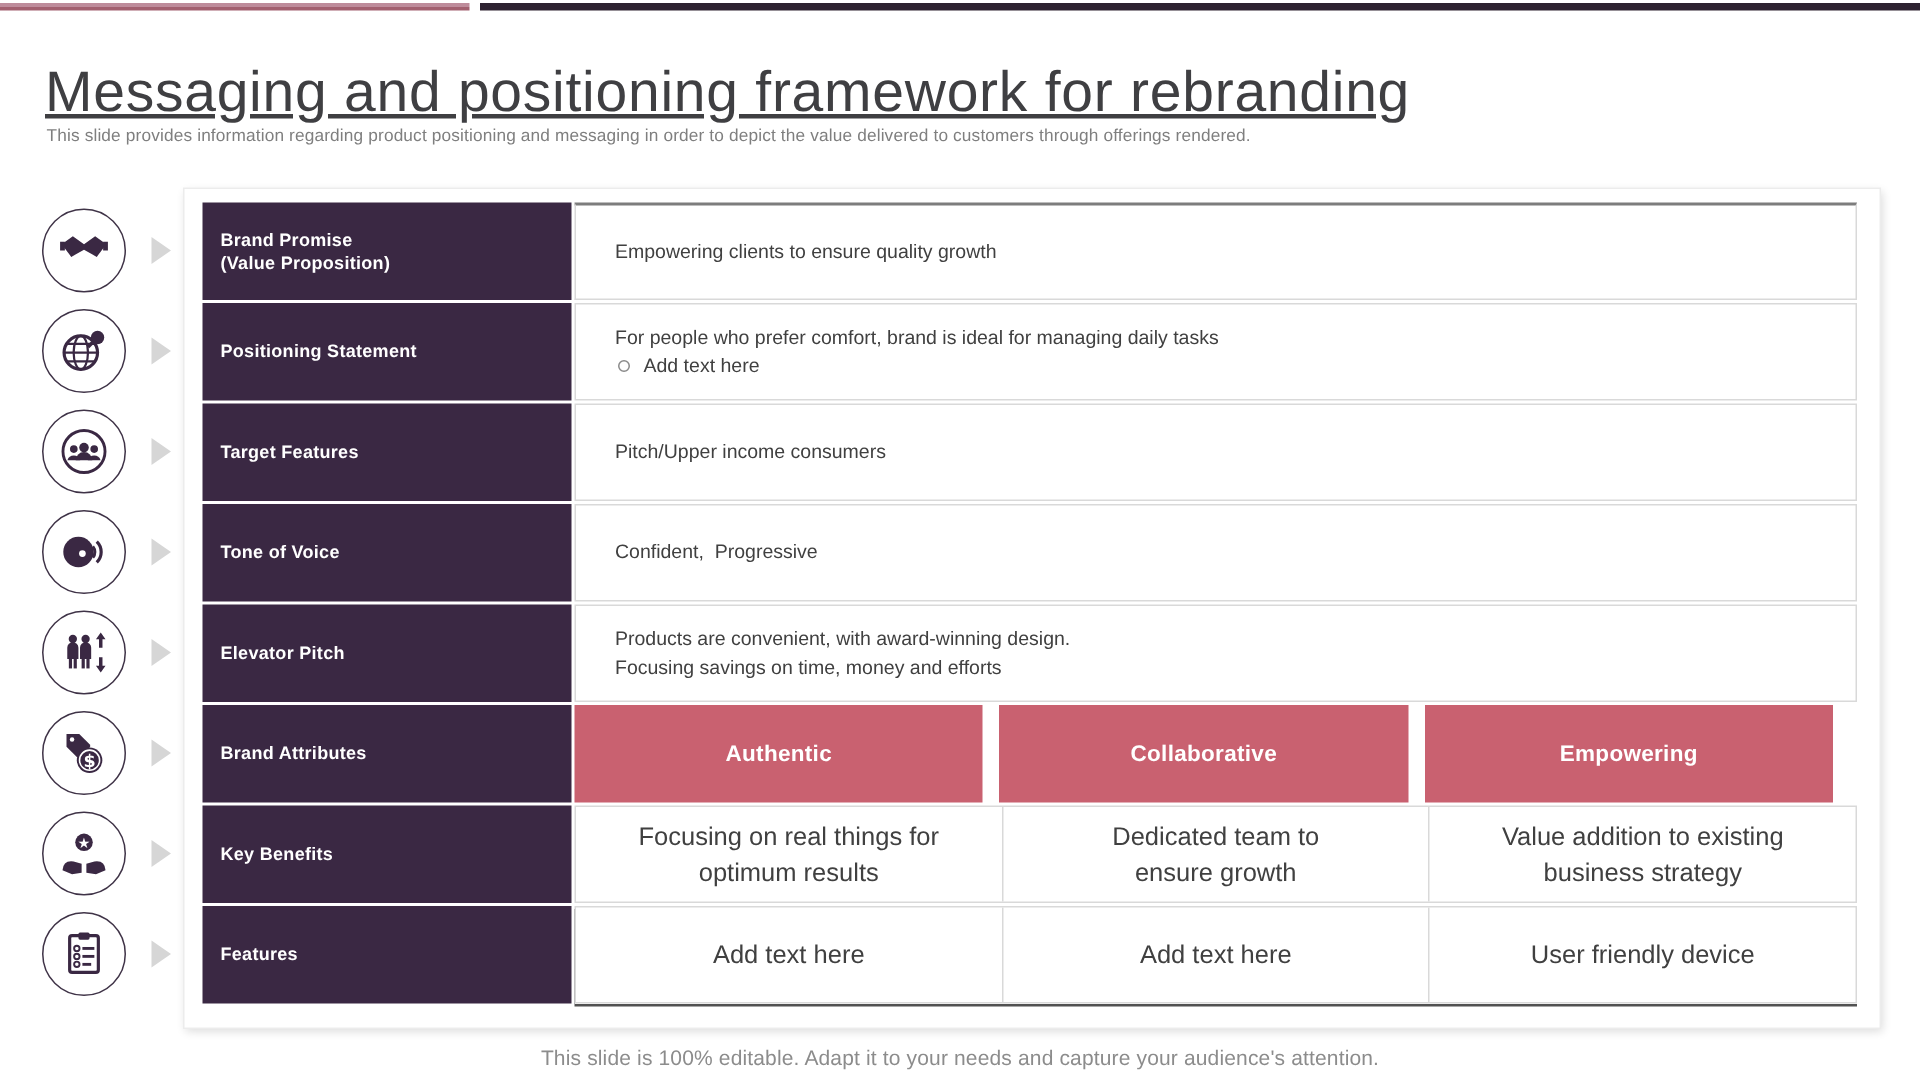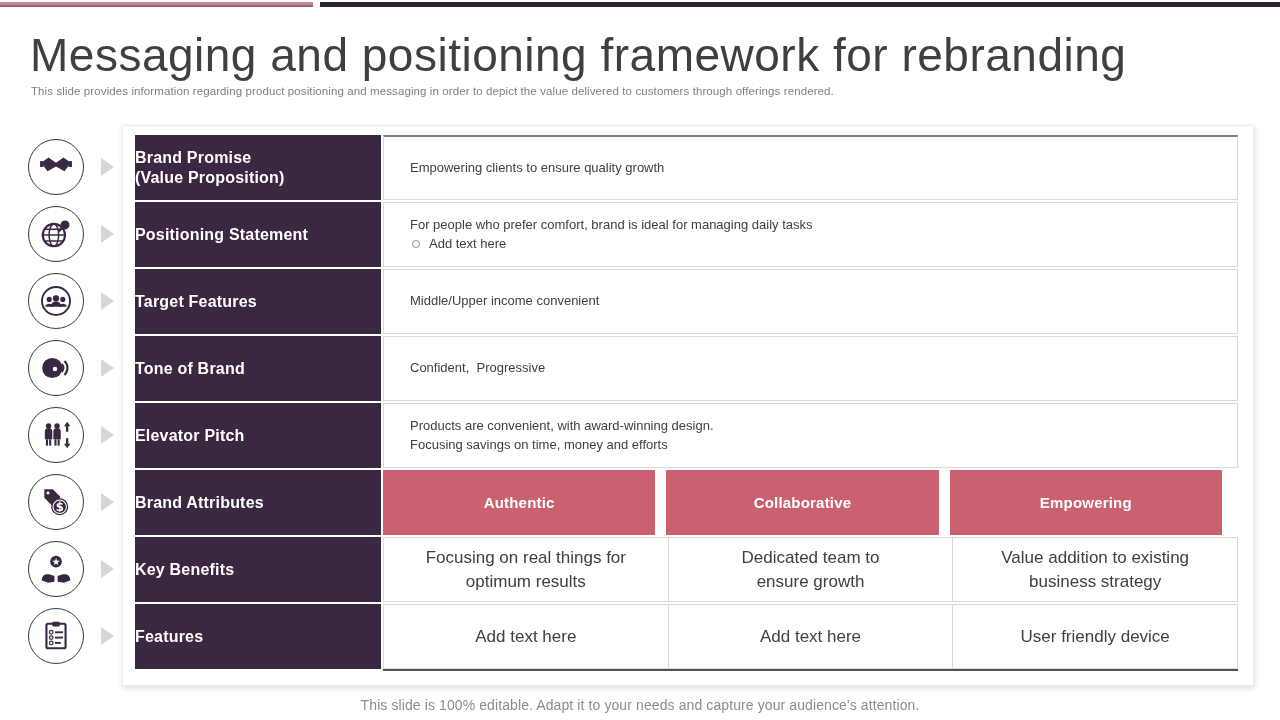--- a/index.html
+++ b/index.html
@@ -1,29 +1,29 @@
 <!DOCTYPE html>
 <html style="--purple: #3A2843; --pink: #C96170; --topbar-pink: #BE8C9B; --topbar-pink-dark: #A2606F; --topbar-dark: #2E2231; --text-dark: #3F3F42; --text-gray: #7F7F7F; --border-light: #D9D9D9;"><head>
 <meta charset="utf-8">
 <style>
   html,body{margin:0;padding:0;background:#fff;}
   .slide{position:relative;width:1280px;height:720px;background:#fff;overflow:hidden;
          font-family:"Liberation Sans",sans-serif;color:#404040;}
   .bar-pink{position:absolute;top:2px;left:0;width:313px;height:5px;
             background:linear-gradient(to bottom,var(--topbar-pink,#be8c9b) 0 55%,var(--topbar-pink-dark,#a2606f) 55% 100%);}
   .bar-dark{position:absolute;top:2px;left:320px;right:0;height:5px;background:var(--topbar-dark,#2e2231);}
-  .title{position:absolute;left:30px;top:28px;font-size:46px;font-weight:400;letter-spacing:.5px;
-         color:var(--text-dark,#3f3f42);}
+  .title{position:absolute;left:30px;top:41px;font-size:38px;font-weight:400;letter-spacing:.5px;
+         color:var(--text-dark,#3f3f42);text-decoration:underline;}
   .subtitle{position:absolute;left:31px;top:85px;font-size:11.5px;color:var(--text-gray,#7f7f7f);letter-spacing:.1px;}
   .card{position:absolute;left:122px;top:125px;width:1130px;height:559px;background:#fff;
         border:1px solid #ececec;box-shadow:1px 2px 6px rgba(0,0,0,.14);}
   .grid{position:absolute;left:135px;top:135px;width:1103px;display:flex;flex-direction:column;gap:2px;}
   .row{display:flex;height:65px;}
   .rhead{width:246px;flex:0 0 246px;background:var(--purple,#3a2843);color:#fff;display:flex;flex-direction:column;
-         justify-content:center;box-sizing:border-box;font-weight:bold;font-size:16px;
+         justify-content:center;padding-left:12px;box-sizing:border-box;font-weight:bold;font-size:12px;
          letter-spacing:.2px;line-height:1.25;}
   .content{flex:1;margin-left:2px;display:flex;flex-direction:column;justify-content:center;align-items:flex-start;
            padding-left:26px;box-sizing:border-box;border:1px solid var(--border-light,#d9d9d9);
            font-size:13px;color:#404040;background:#fff;}
   .row:first-child .content{border-top:2px solid #7d7d7d;}
   .line{white-space:pre-wrap;line-height:1.4;}
   .bullet-line{display:flex;align-items:center;line-height:1.4;}
   .bullet-o{width:6px;height:6px;border:1.2px solid #8a8a8a;border-radius:50%;margin:0 9px 0 2px;flex:0 0 auto;}
   .cells{flex:1;margin-left:2px;display:flex;box-sizing:border-box;}
   .cells.bordered{border:1px solid var(--border-light,#d9d9d9);}
@@ -185,27 +185,27 @@
           <span>Add text here</span>
         </div>
       </div>
     </div>
 
     <div class="row">
       <div class="rhead">
         <span>Target Features</span>
       </div>
       <div class="content">
-        <div class="line">Middle/Upper income convenient</div>
-      </div>
-    </div>
-
-    <div class="row">
-      <div class="rhead">
-        <span>Tone of Brand</span>
+        <div class="line">Pitch/Upper income consumers</div>
+      </div>
+    </div>
+
+    <div class="row">
+      <div class="rhead">
+        <span>Tone of Voice</span>
       </div>
       <div class="content">
         <div class="line">Confident,  Progressive</div>
       </div>
     </div>
 
     <div class="row">
       <div class="rhead">
         <span>Elevator Pitch</span>
       </div>

